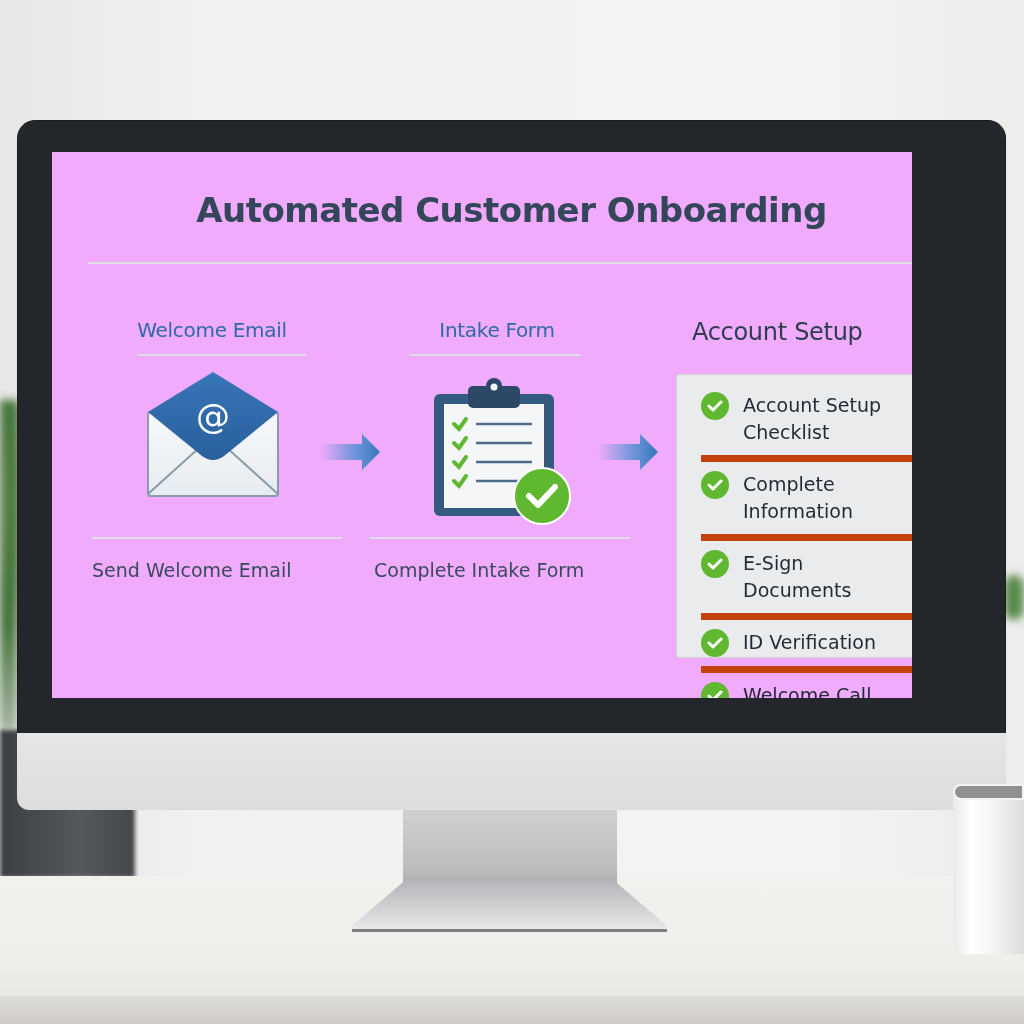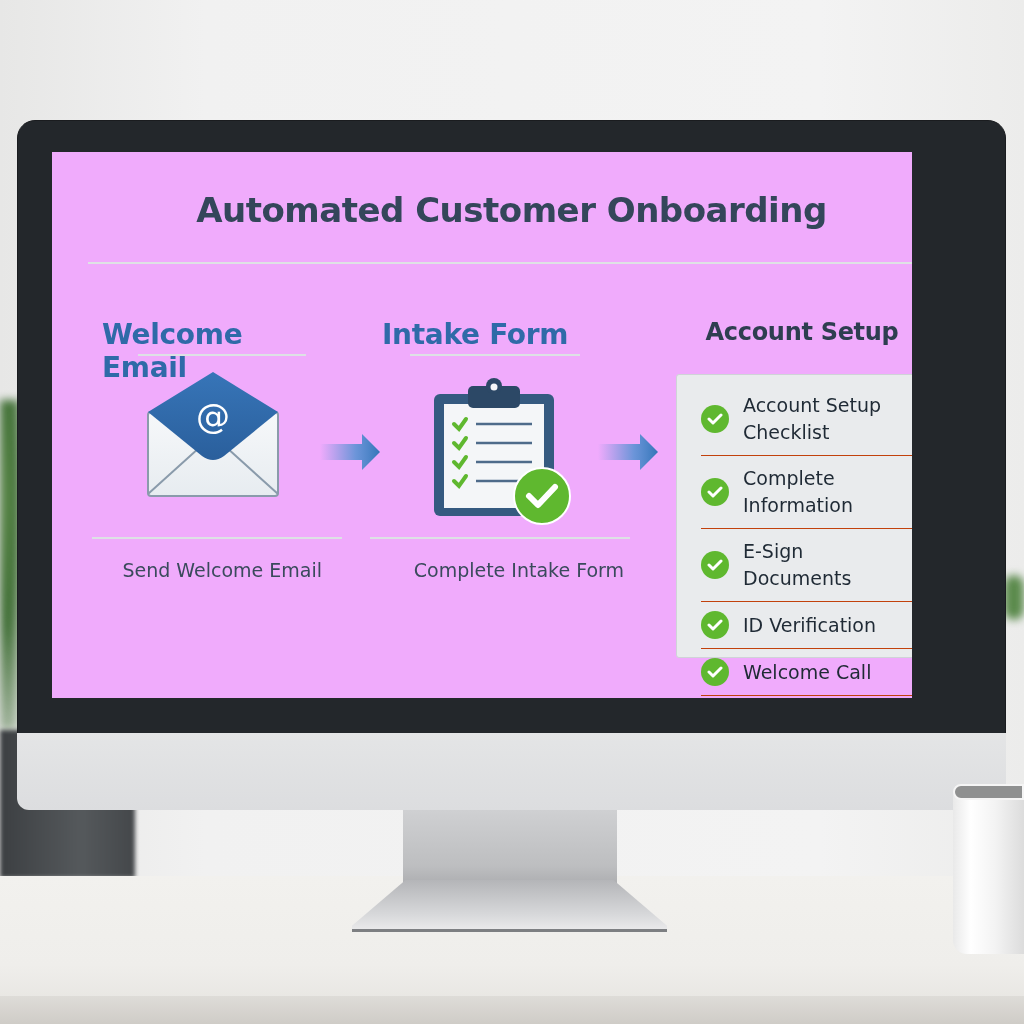--- a/index.html
+++ b/index.html
@@ -46,33 +46,33 @@
       background: #8f9090; border-radius: 10px 0 0 10px; border: 2px solid #f5f5f5; }
 
     
     .screen { position: absolute; left: 52px; top: 152px; width: 860px; height: 546px;
       background: #f0abfc; overflow: hidden; }
     .title { position: absolute; left: 0; top: 38px; width: 919px; text-align: center;
       font-family: "DejaVu Sans", sans-serif; font-weight: bold; font-size: 34px;
       color: #34465a; letter-spacing: -0.5px; }
     .title-rule { position: absolute; left: 36px; top: 110px; width: 854px; height: 2px; background: #dfe2e5; }
 
-    .step-heading { position: absolute; font-weight: bold; font-size: 28px; color: #2f6aa8;
-      letter-spacing: -0.3px; text-align: left; }
+    .step-heading { position: absolute; font-weight: normal; font-size: 20px; color: #2f6aa8;
+      letter-spacing: -0.3px; text-align: center; }
     .step-underline { position: absolute; height: 2px; background: #dde1e5; }
-    .step-caption { position: absolute; font-size: 19px; color: #3a4a5c; text-align: right; }
+    .step-caption { position: absolute; font-size: 19px; color: #3a4a5c; text-align: left; }
     .caption-rule { position: absolute; height: 2px; background: #dde1e5; }
 
     .arrow { position: absolute; width: 60px; height: 40px; }
 
-    .setup-heading { position: absolute; left: 640px; top: 166px; width: 220px; text-align: center;
-      font-weight: bold; font-size: 24px; color: #2e3e50; letter-spacing: -0.3px; }
+    .setup-heading { position: absolute; left: 640px; top: 166px; width: 220px; 
+      font-weight: normal; font-size: 24px; color: #2e3e50; letter-spacing: -0.3px; }
     .checklist { position: absolute; left: 624px; top: 222px; width: 261px; height: 284px;
       background: #e9ebed; border: 1px solid #cfd3d7; border-radius: 3px; padding: 8px 22px 0 24px; }
-    .check-row { display: flex; align-items: center; border-bottom: 1px solid #c2410c; padding: 9px 0 9px 0; }
+    .check-row { display: flex; align-items: flex-start; border-bottom: 7px solid #c2410c; padding: 9px 0 9px 0; }
     .check-row .ck { width: 28px; height: 28px; border-radius: 50%; background: #5fb82f;
       flex: 0 0 28px; display: flex; align-items: center; justify-content: center; margin-right: 14px; }
     .check-row .lbl { font-size: 19px; color: #1f2a35; line-height: 27px; }
   </style>
 </head>
 <body>
 
 <div class="wall"></div>
 <div class="plant-left"></div>
 <div class="pot-left"></div>

